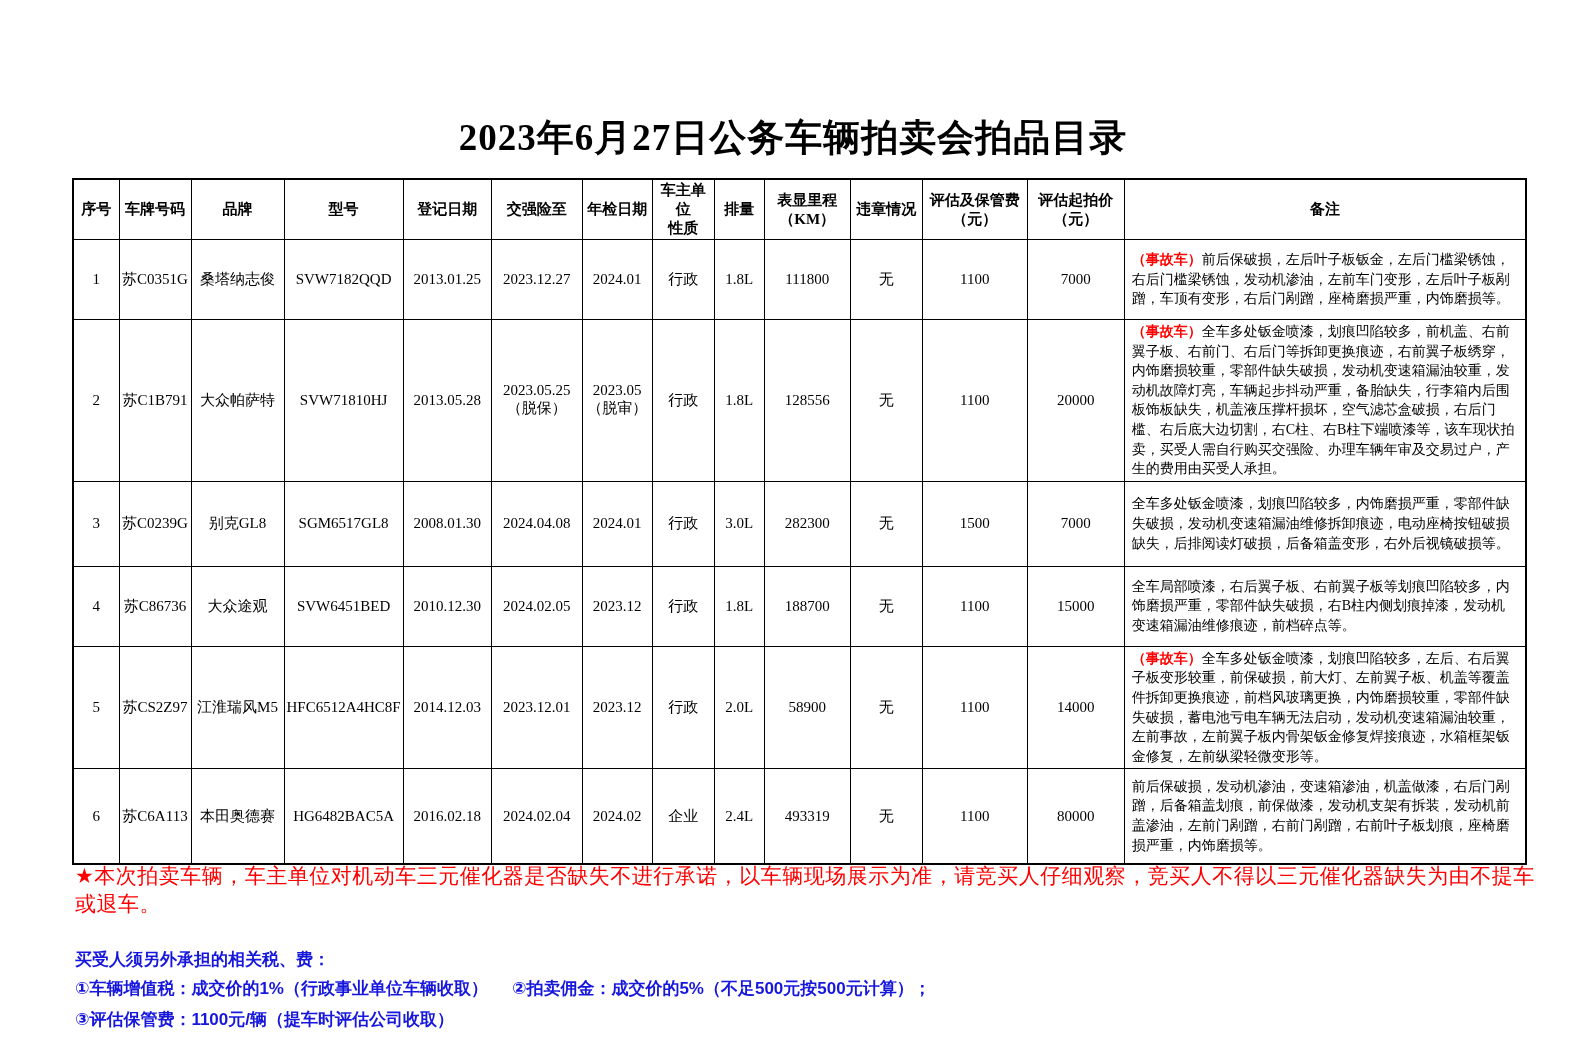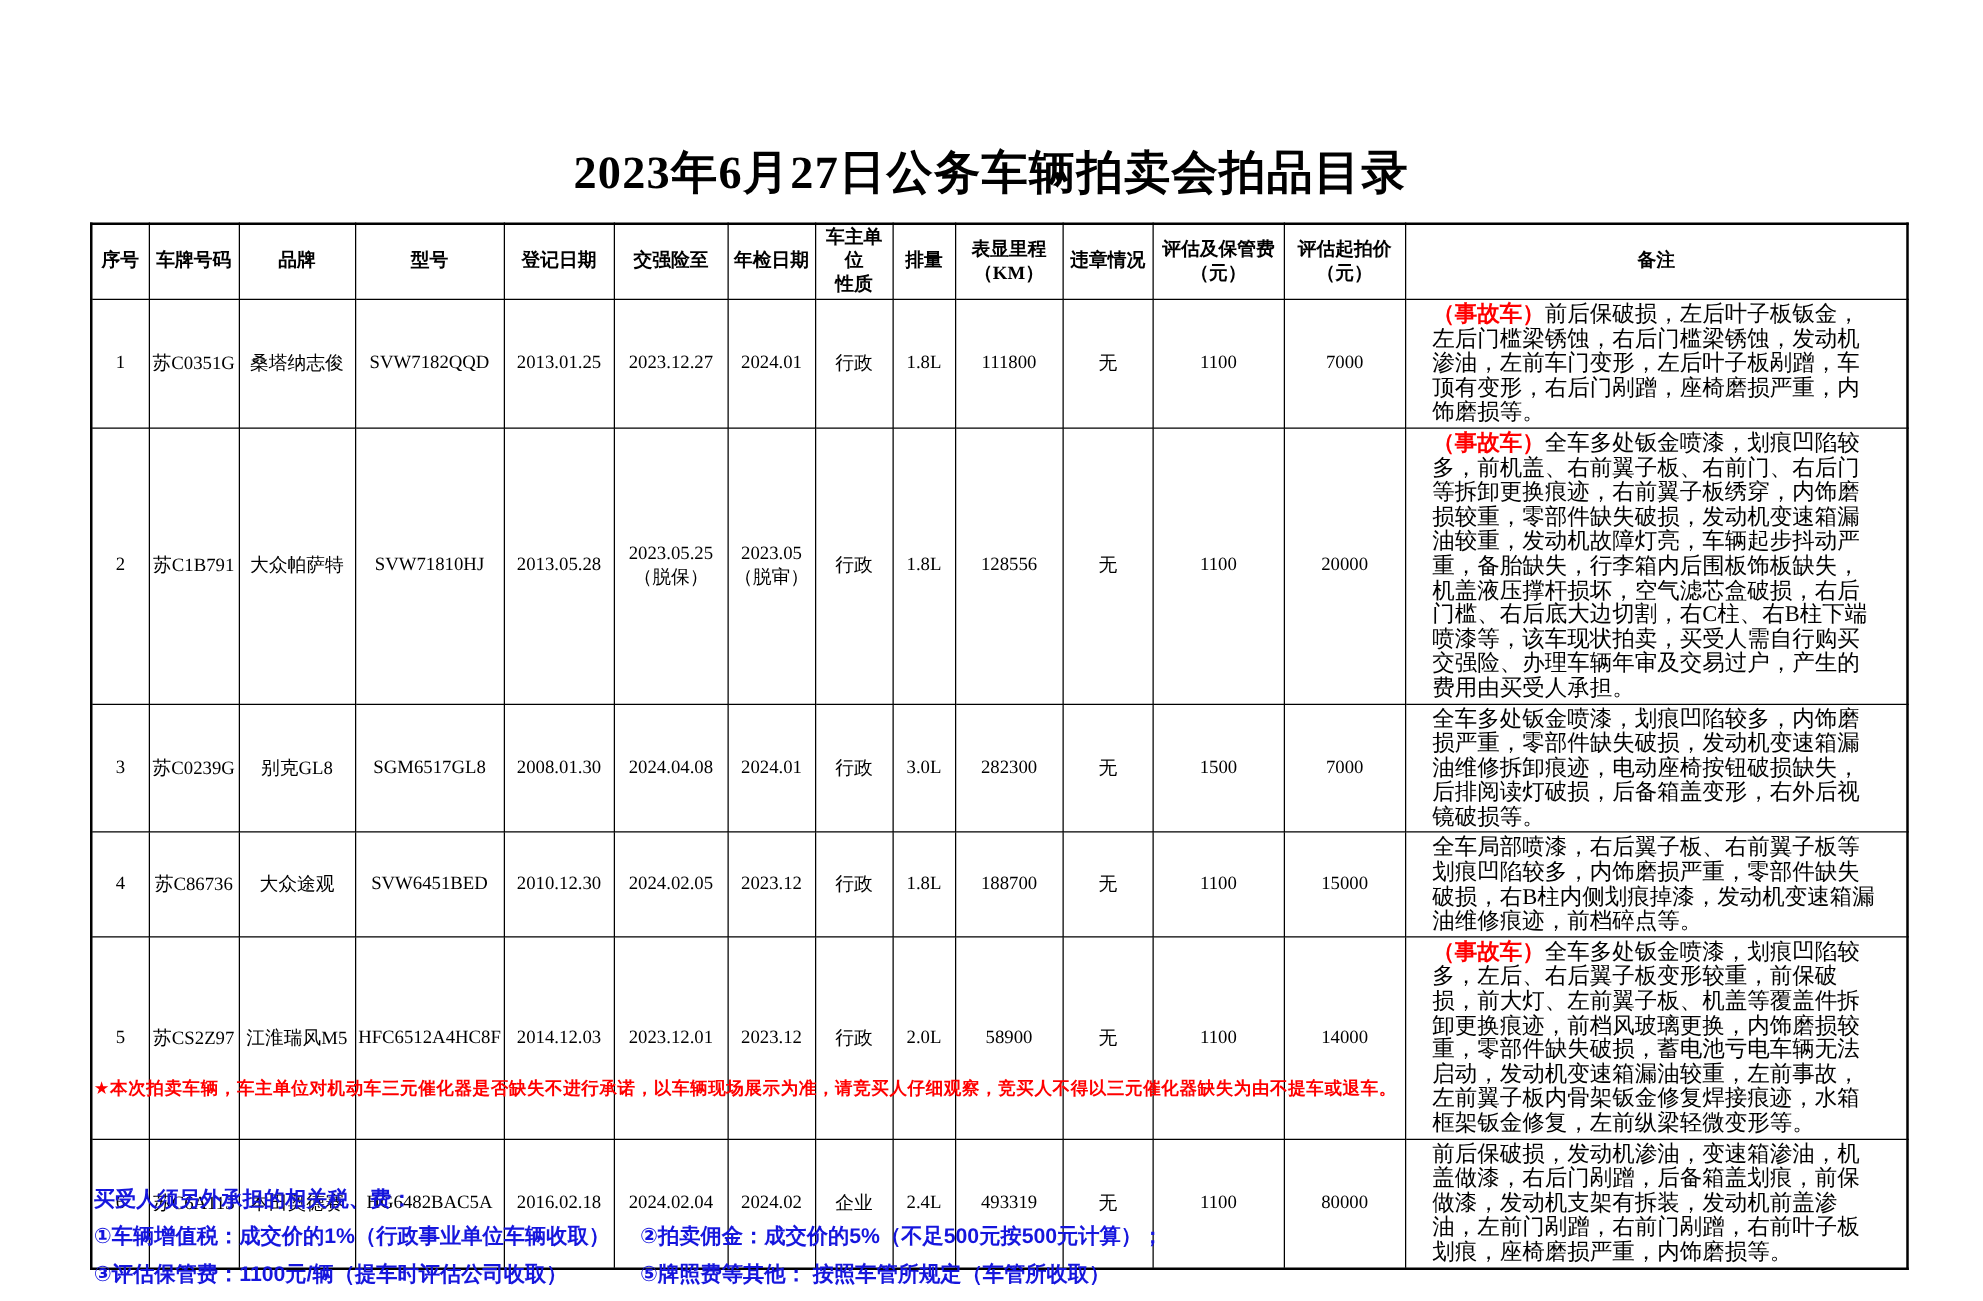--- a/index.html
+++ b/index.html
@@ -20,31 +20,31 @@
     border:1px solid #000;
     font-size:15px;
     text-align:center;vertical-align:middle;
     padding:1px 2px;
     white-space:pre-line;
     overflow:visible;
   }
   table.catalog th{font-weight:bold;line-height:19px;}
   table.catalog td.remark-cell{
     text-align:left;
-    padding:2px 21px;
-    font-size:18px;
+    padding:2px 7px;
+    font-size:14px;
     line-height:19.6px;
     white-space:normal;
     overflow:hidden;
   }
   .accident-tag{color:var(--accent-red,#f00);font-weight:bold;}
   .warning-line{
     position:absolute;left:75px;top:862px;width:1480px;
     font-family:"Liberation Sans","DejaVu Sans",sans-serif;
-    font-weight:bold;font-size:14px;color:var(--accent-red,#f00);
+    font-weight:normal;font-size:21px;color:var(--accent-red,#f00);
     margin:0;letter-spacing:0.5px;
   }
   .fees-block{
     position:absolute;left:75px;top:948px;width:1480px;
     font-family:"Liberation Sans","DejaVu Sans",sans-serif;
     font-weight:bold;font-size:17px;color:var(--accent-blue,#1616dd);
   }
   .fees-title{margin:0 0 6px 0;}
   .fees-grid{display:grid;grid-template-columns:437px auto;row-gap:8px;column-gap:0;}
   .fee-item{white-space:pre;}
@@ -196,15 +196,14 @@
 </table>
 
 <p class="warning-line">★本次拍卖车辆，车主单位对机动车三元催化器是否缺失不进行承诺，以车辆现场展示为准，请竞买人仔细观察，竞买人不得以三元催化器缺失为由不提车或退车。</p>
 
 <div class="fees-block">
   <p class="fees-title">买受人须另外承担的相关税、费：</p>
   <div class="fees-grid">
       <div class="fee-item">①车辆增值税：成交价的1%（行政事业单位车辆收取）</div>
       <div class="fee-item">②拍卖佣金：成交价的5%（不足500元按500元计算）；</div>
       <div class="fee-item">③评估保管费：1100元/辆（提车时评估公司收取）</div>
-      <div class="fee-item">⑤牌照费等其他： 按照车管所规定（车管所收取）</div>
     </div>
 </div>
 
 </body></html>

